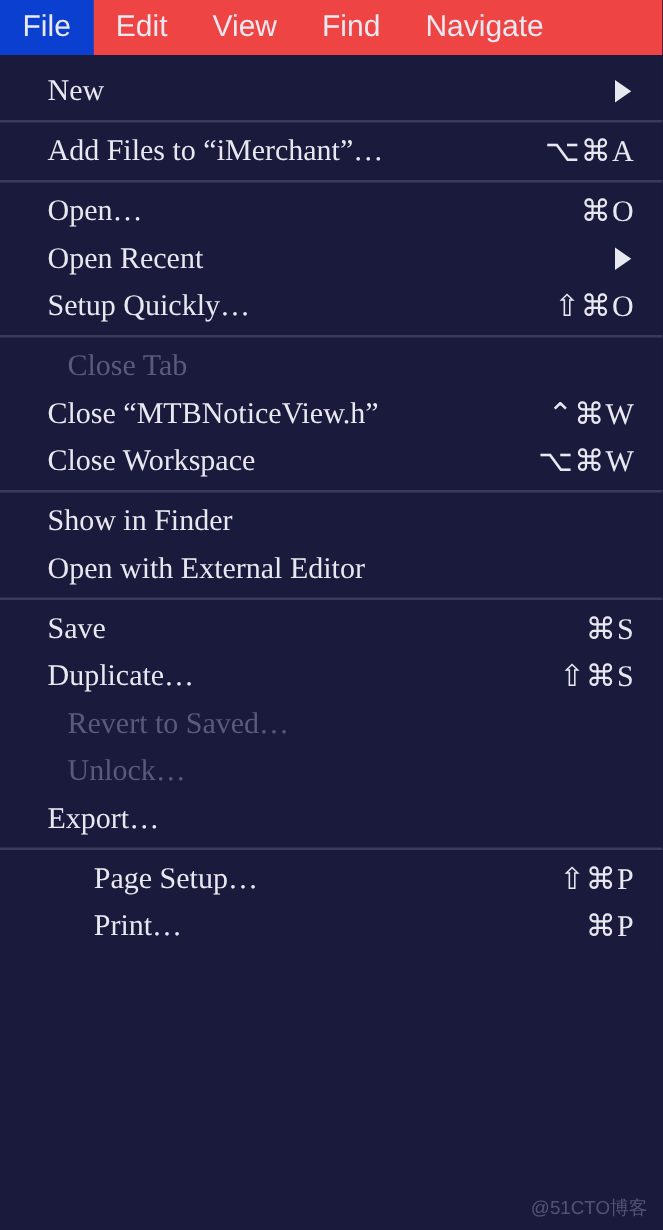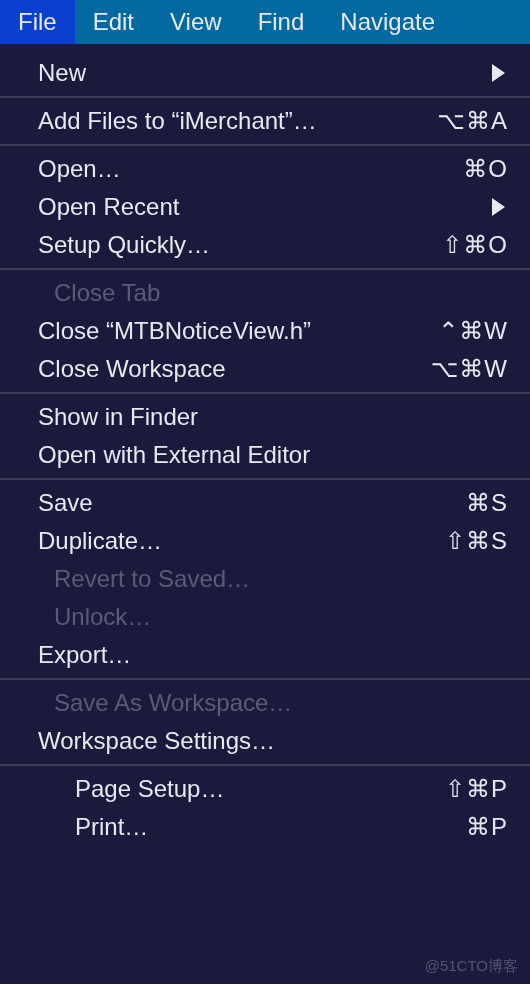--- a/index.html
+++ b/index.html
@@ -12,41 +12,42 @@
       height: 984px;
       background: #1a1a3d;
       font-family: -apple-system, "Helvetica Neue", Helvetica, Arial, sans-serif;
       overflow: hidden;
       position: relative;
     }
     .menubar {
       height: 44px;
       display: flex;
       align-items: center;
-      background: #0369a1;
+      background: #ef4444;
     }
     .menubar-item {
       color: #e8e8f0;
       font-size: 24px;
       padding: 0 18px;
       height: 44px;
       display: flex;
       align-items: center;
       cursor: default;
     }
     .menubar-item.active {
       background: #0a3fcf;
     }
     .menu-dropdown {
       position: absolute;
       top: 44px;
       left: 0;
       width: 530px;
       background: #1a1a3d;
       padding: 6px 0 0 0;
+      font-family: Liberation Serif, serif;
     }
     .menu-section {
       border-bottom: 2px solid #3a3a5a;
       padding: 4px 0;
     }
     .menu-section:last-child {
       border-bottom: none;
       margin-left: 37px;
     }
     .menu-item {
@@ -177,28 +178,20 @@
       <span class="menu-label">Revert to Saved…</span>
     </div>
     <div class="menu-item disabled">
       <span class="menu-label">Unlock…</span>
     </div>
     <div class="menu-item">
       <span class="menu-label">Export…</span>
     </div>
   </div>
 
-  <div class="menu-section">
-    <div class="menu-item disabled">
-      <span class="menu-label">Save As Workspace…</span>
-    </div>
-    <div class="menu-item">
-      <span class="menu-label">Workspace Settings…</span>
-    </div>
-  </div>
 
   <div class="menu-section">
     <div class="menu-item">
       <span class="menu-label">Page Setup…</span>
       <span class="menu-shortcut">⇧⌘P</span>
     </div>
     <div class="menu-item">
       <span class="menu-label">Print…</span>
       <span class="menu-shortcut">⌘P</span>
     </div>

